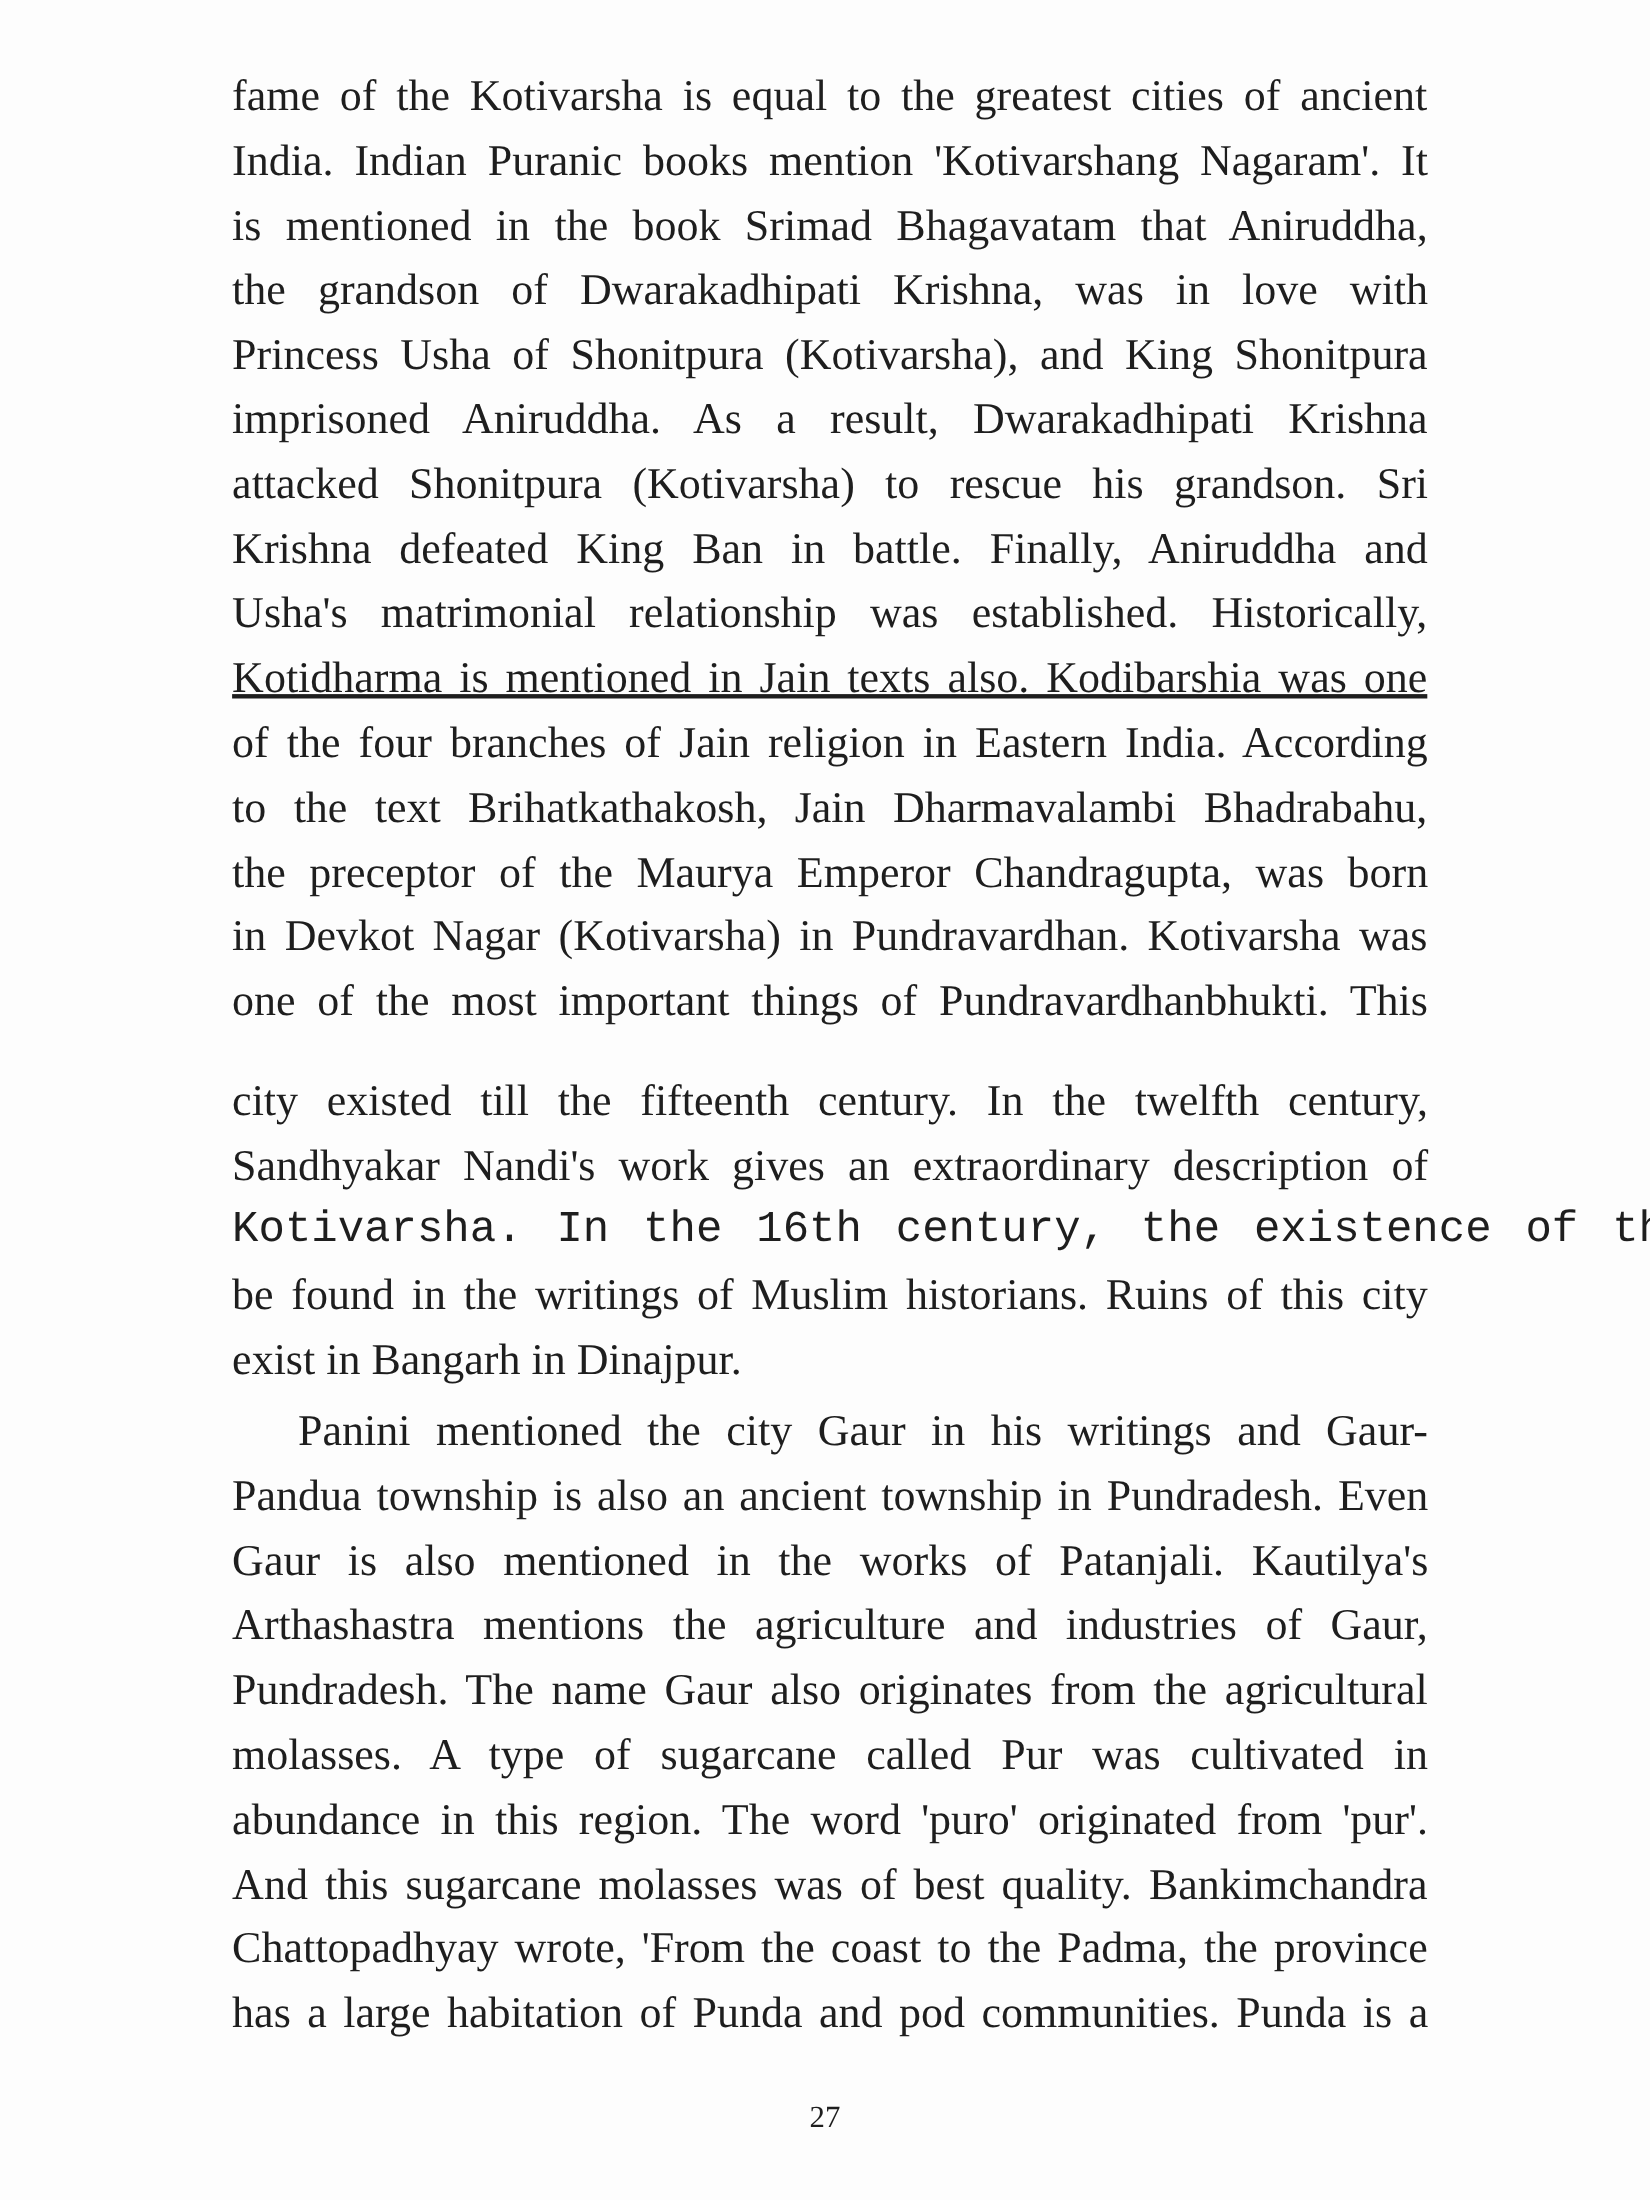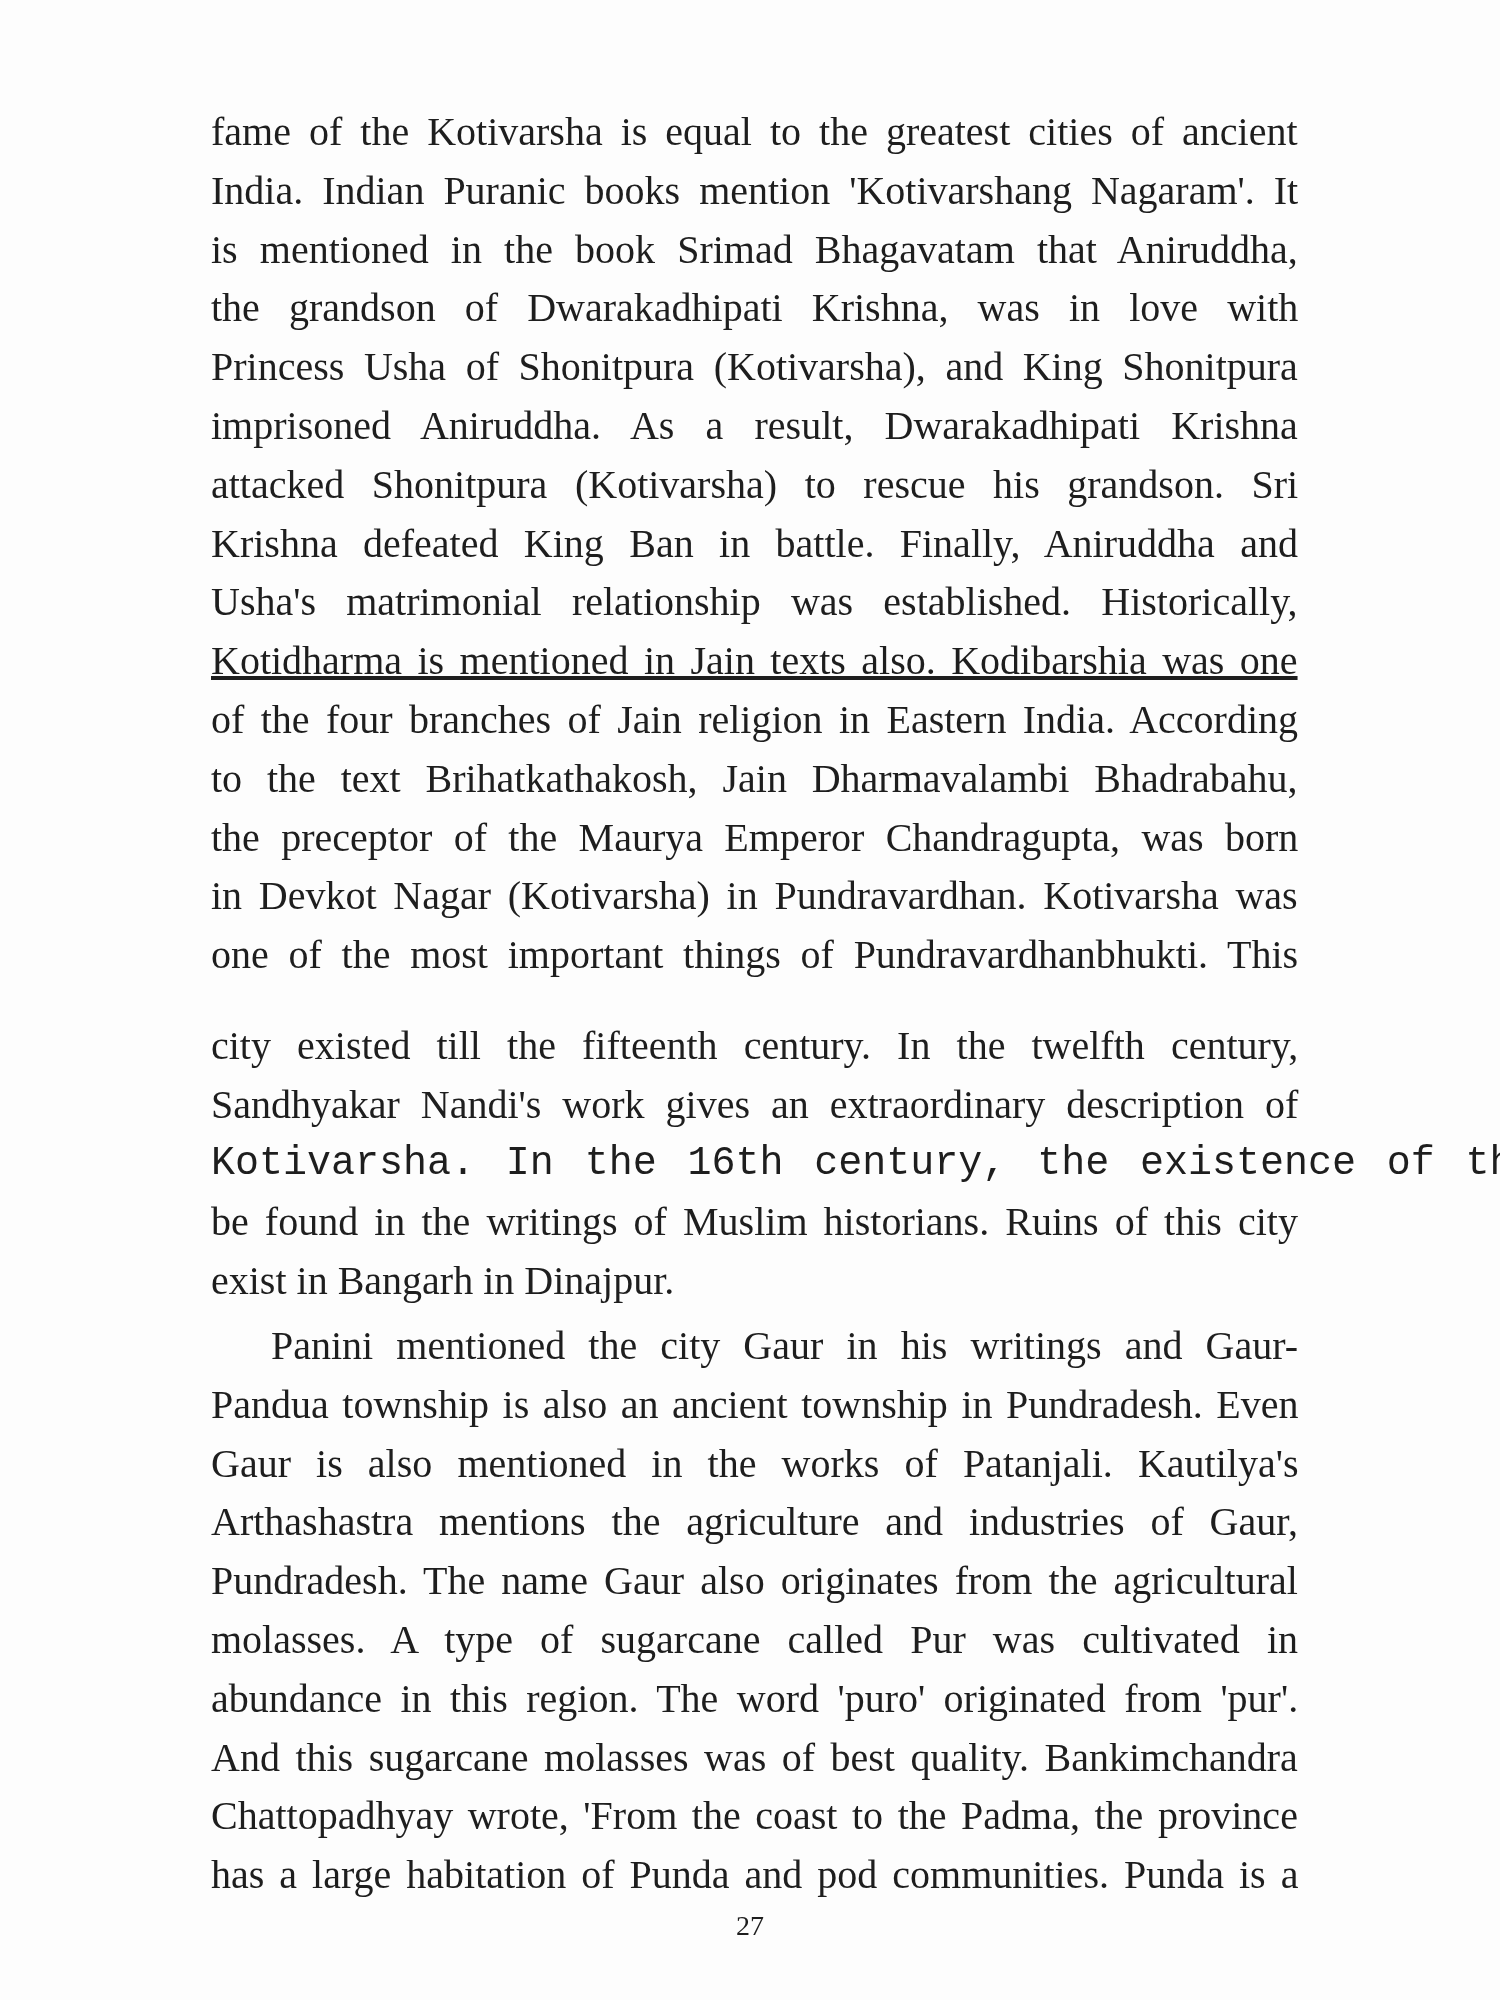--- a/index.html
+++ b/index.html
@@ -64,21 +64,21 @@
       line-height: 58px;
       color: #1e1e1e;
     }
   </style>
 </head>
 <body>
 
 <div class="page">
   <div class="text-block" id="text-block">
       <p class="paragraph">
-        <span class="line first" style="display: block; width: 1087px; text-align-last: left; word-spacing: 8px; margin-top: 45px;">fame of the Kotivarsha is equal to the greatest cities of ancient</span>
+        <span class="line first" style="display: block; width: 1087px; text-align-last: left; word-spacing: 8px;">fame of the Kotivarsha is equal to the greatest cities of ancient</span>
         <span class="line" style="display: block; width: 1087px; text-align-last: left; word-spacing: 9px;">India. Indian Puranic books mention 'Kotivarshang Nagaram'. It</span>
         <span class="line" style="display: block; width: 1087px; text-align-last: left; word-spacing: 12.13px;">is mentioned in the book Srimad Bhagavatam that Aniruddha,</span>
         <span class="line" style="display: block; width: 1087px; text-align-last: left; word-spacing: 19.13px;">the grandson of Dwarakadhipati Krishna, was in love with</span>
         <span class="line" style="display: block; width: 1087px; text-align-last: left; word-spacing: 9.57px;">Princess Usha of Shonitpura (Kotivarsha), and King Shonitpura</span>
         <span class="line" style="display: block; width: 1087px; text-align-last: left; word-spacing: 21.17px;">imprisoned Aniruddha. As a result, Dwarakadhipati Krishna</span>
         <span class="line" style="display: block; width: 1087px; text-align-last: left; word-spacing: 17.57px;">attacked Shonitpura (Kotivarsha) to rescue his grandson. Sri</span>
         <span class="line" style="display: block; width: 1087px; text-align-last: left; word-spacing: 15.38px;">Krishna defeated King Ban in battle. Finally, Aniruddha and</span>
         <span class="line" style="display: block; width: 1087px; text-align-last: left; word-spacing: 20.2px;">Usha's matrimonial relationship was established. Historically,</span>
         <span class="line" style="display: block; width: 1087px; text-align-last: left; word-spacing: 5.44px; text-decoration: underline;">Kotidharma is mentioned in Jain texts also. Kodibarshia was one</span>
         <span class="line" style="display: block; width: 1087px; text-align-last: left; word-spacing: 6.4px;">of the four branches of Jain religion in Eastern India. According</span>

